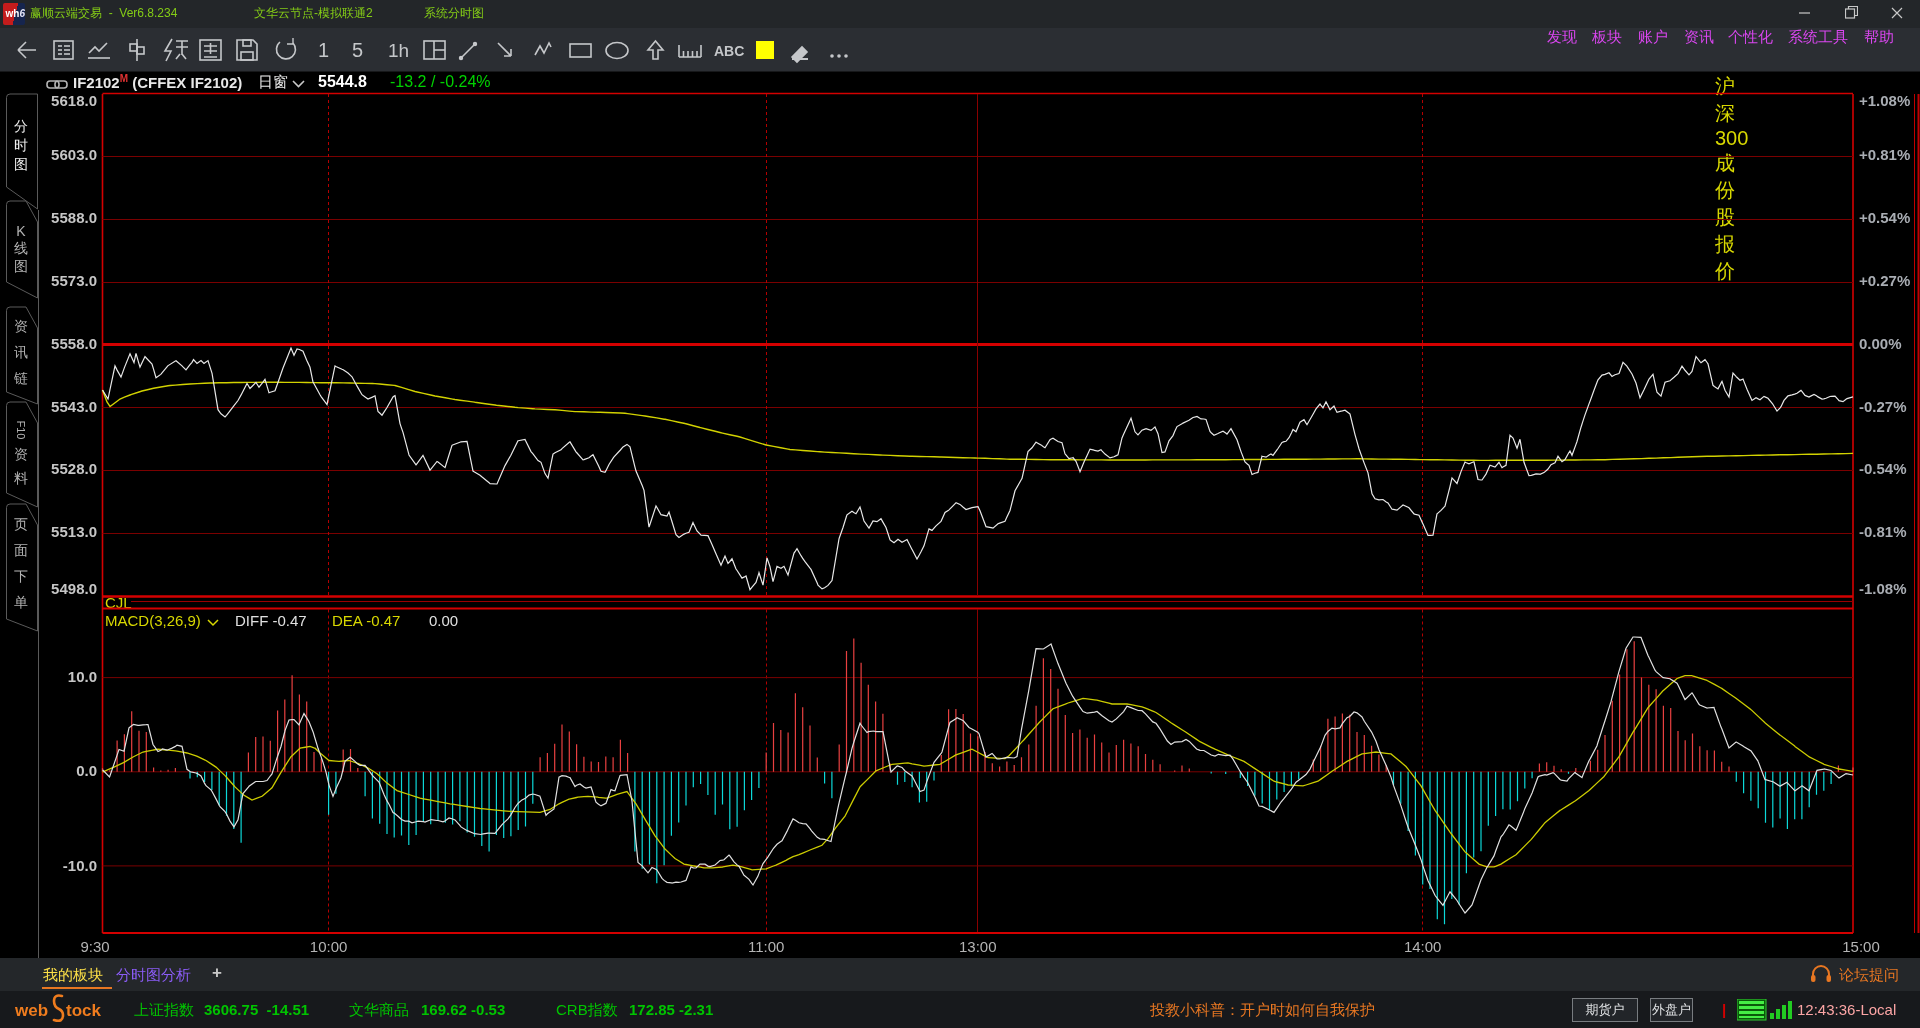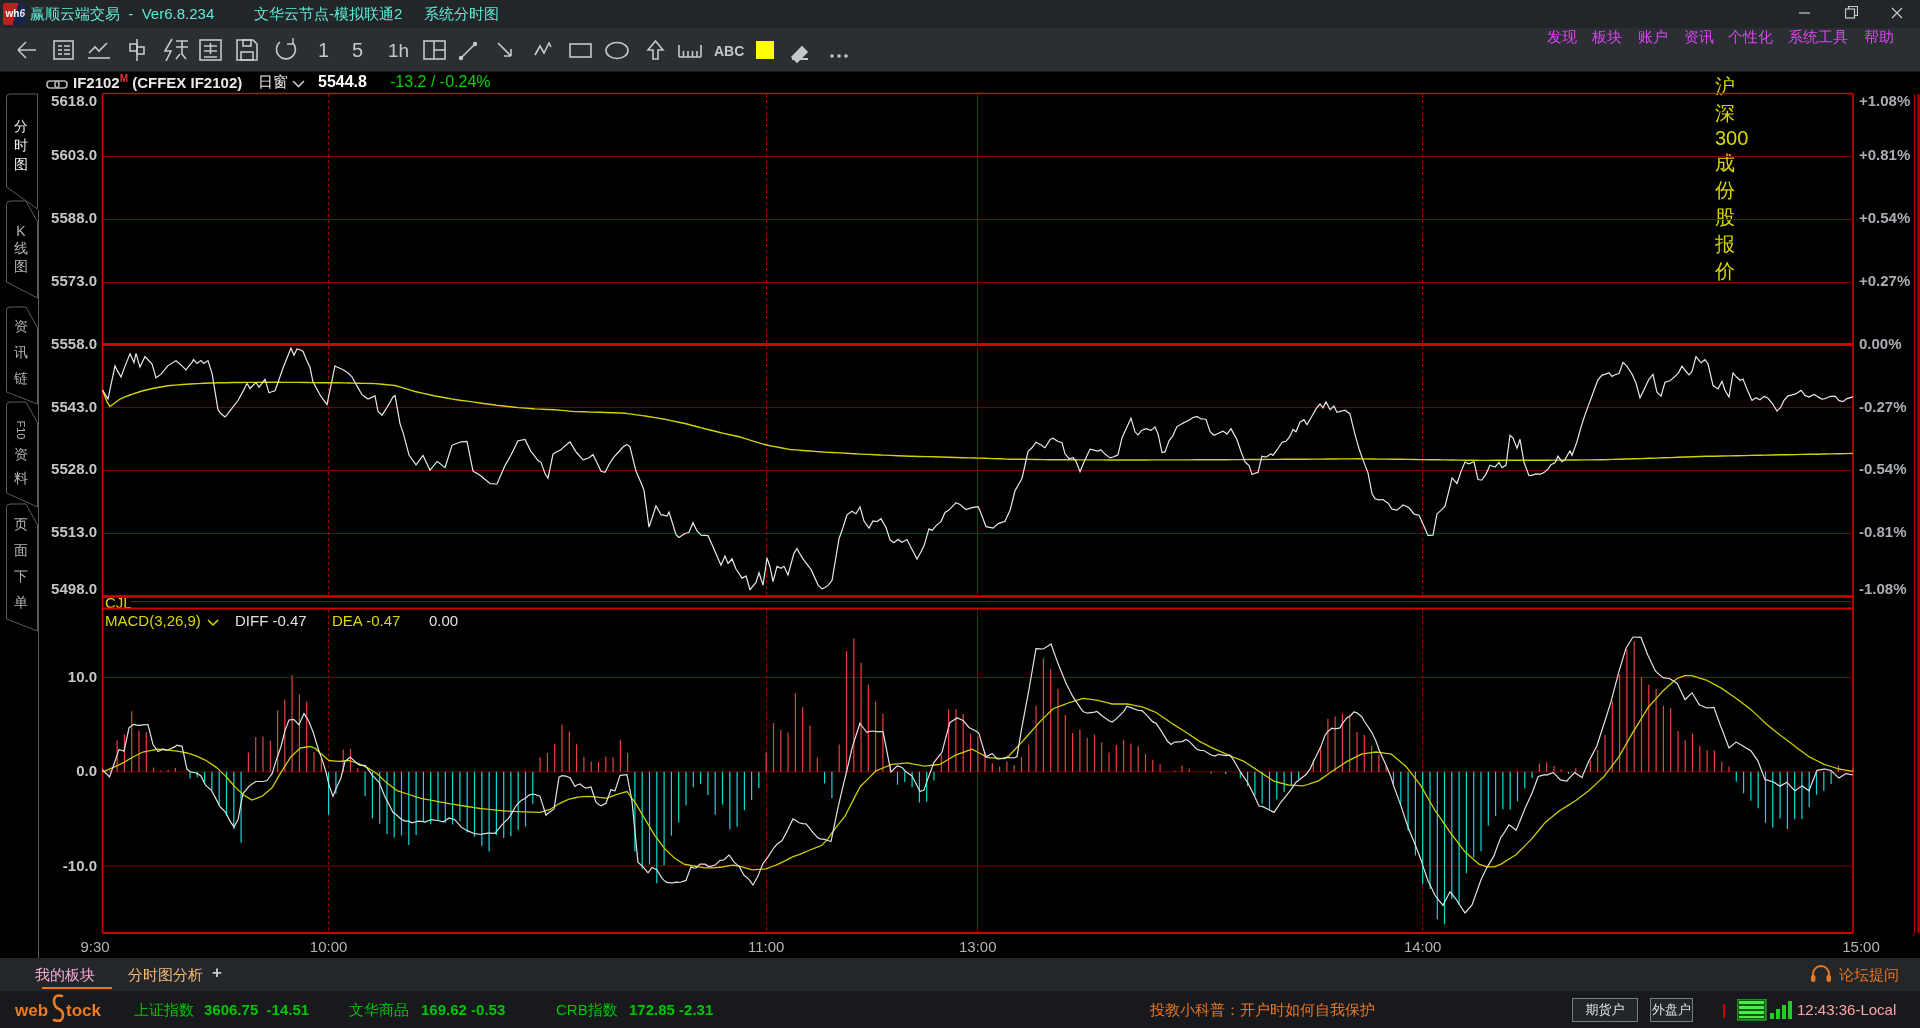--- a/index.html
+++ b/index.html
@@ -1,21 +1,21 @@
 <!DOCTYPE html>
 <html><head>
 <meta charset="utf-8">
 <title>系统分时图</title>
 <style>
 *{margin:0;padding:0;box-sizing:border-box}
 html,body{width:1920px;height:1028px;background:#000;overflow:hidden;
   font-family:"Liberation Sans",sans-serif;-webkit-font-smoothing:antialiased}
 
 #titlebar{position:absolute;left:0;top:0;width:1920px;height:28px;background:#232629;color:#dcdcdc}
-#titlebar .t{position:absolute;top:5px;font-size:15px;color:#5eead4}
+#titlebar .t{position:absolute;top:5px;font-size:12px;color:#84cc16}
 #logo{position:absolute;left:3px;top:3px;width:22px;height:22px;border-radius:2px;
   background:linear-gradient(105deg,#c41c1c 0 55%,#16254e 55% 100%);
   color:#fff;font-weight:bold;font-size:10px;text-align:right;line-height:22px}
 #logo i{font-style:italic;color:#e8e8f8;font-weight:bold}
 .winbtn{position:absolute;top:0;width:46px;height:28px;color:#c8c8c8;text-align:center;line-height:28px;font-size:15px}
 
 #toolbar{position:absolute;left:0;top:28px;width:1920px;height:44px;background:#2b2e33;border-bottom:1px solid #17181a}
 #toolbar svg{position:absolute;top:0;left:0}
 .menu{position:absolute;top:0;font-size:15px;color:#d946ef}
 
@@ -253,23 +253,23 @@
 <path d="M102.5 771.8V768.0M109.8 771.8V770.3M117.1 771.8V740.4M124.4 771.8V734.3M131.7 771.8V711.2M139.0 771.8V730.8M146.3 771.8V731.9M153.6 771.8V767.6M160.8 771.8V770.4M168.1 771.8V769.8M175.4 771.8V768.1M248.4 771.8V752.6M255.7 771.8V737.0M263.0 771.8V736.6M270.3 771.8V740.7M277.6 771.8V710.4M284.8 771.8V699.4M292.1 771.8V675.3M299.4 771.8V694.4M306.7 771.8V701.4M314.0 771.8V752.0M321.3 771.8V758.6M343.2 771.8V749.5M350.5 771.8V748.9M357.8 771.8V768.0M540.1 771.8V757.3M547.4 771.8V752.9M554.7 771.8V743.8M562.0 771.8V724.4M569.3 771.8V731.4M576.6 771.8V744.2M583.9 771.8V756.8M591.2 771.8V761.4M598.5 771.8V762.0M605.8 771.8V756.6M613.1 771.8V757.2M620.4 771.8V739.7M627.6 771.8V753.1M766.2 771.8V752.4M773.5 771.8V723.0M780.8 771.8V730.0M788.1 771.8V732.6M795.4 771.8V693.2M802.7 771.8V707.3M810.0 771.8V725.6M817.3 771.8V757.6M839.2 771.8V744.6M846.5 771.8V651.0M853.8 771.8V638.4M861.1 771.8V662.7M868.3 771.8V684.7M875.6 771.8V701.6M882.9 771.8V713.8M890.2 771.8V763.4M941.3 771.8V754.9M948.6 771.8V709.2M955.9 771.8V709.1M963.2 771.8V714.0M970.5 771.8V733.5M977.8 771.8V736.3M985.0 771.8V751.9M992.3 771.8V763.3M999.6 771.8V766.5M1006.9 771.8V761.6M1014.2 771.8V764.9M1021.5 771.8V757.2M1028.8 771.8V744.4M1036.1 771.8V705.8M1043.4 771.8V658.2M1050.7 771.8V668.9M1058.0 771.8V688.7M1065.3 771.8V715.0M1072.6 771.8V733.1M1079.9 771.8V729.5M1087.2 771.8V737.8M1094.5 771.8V734.6M1101.7 771.8V742.4M1109.0 771.8V752.6M1116.3 771.8V745.1M1123.6 771.8V739.8M1130.9 771.8V743.5M1138.2 771.8V746.2M1145.5 771.8V754.1M1152.8 771.8V759.8M1160.1 771.8V764.3M1174.7 771.8V770.6M1182.0 771.8V765.5M1189.3 771.8V768.6M1313.3 771.8V759.6M1320.6 771.8V745.7M1327.9 771.8V718.7M1335.1 771.8V716.6M1342.4 771.8V713.5M1349.7 771.8V714.8M1357.0 771.8V732.1M1364.3 771.8V735.0M1371.6 771.8V745.7M1378.9 771.8V754.5M1386.2 771.8V765.0M1539.4 771.8V763.6M1546.7 771.8V762.2M1554.0 771.8V765.8M1561.2 771.8V769.3M1575.8 771.8V767.9M1590.4 771.8V760.8M1597.7 771.8V749.8M1605.0 771.8V735.0M1612.3 771.8V700.8M1619.6 771.8V674.5M1626.9 771.8V649.2M1634.2 771.8V641.3M1641.5 771.8V677.5M1648.8 771.8V684.7M1656.1 771.8V689.3M1663.4 771.8V705.7M1670.7 771.8V708.1M1678.0 771.8V730.9M1685.2 771.8V740.2M1692.5 771.8V733.5M1699.8 771.8V746.2M1707.1 771.8V750.2M1714.4 771.8V750.5M1721.7 771.8V761.8M1729.0 771.8V766.6M1838.4 771.8V765.4M1853.0 771.8V767.6" stroke="#e84040" stroke-width="1.2"></path>
 <path d="M190.0 771.8V778.6M197.3 771.8V777.2M204.6 771.8V782.0M211.9 771.8V789.9M219.2 771.8V805.5M226.5 771.8V815.7M233.8 771.8V829.0M241.1 771.8V842.8M328.6 771.8V814.8M335.9 771.8V793.7M365.1 771.8V796.3M372.4 771.8V818.6M379.7 771.8V823.8M387.0 771.8V834.0M394.2 771.8V837.6M401.5 771.8V835.5M408.8 771.8V845.1M416.1 771.8V834.9M423.4 771.8V821.4M430.7 771.8V824.2M438.0 771.8V820.0M445.3 771.8V822.7M452.6 771.8V824.5M459.9 771.8V821.2M467.2 771.8V832.4M474.5 771.8V836.7M481.8 771.8V845.9M489.1 771.8V851.5M496.4 771.8V835.1M503.7 771.8V837.9M510.9 771.8V836.3M518.2 771.8V830.1M525.5 771.8V826.4M532.8 771.8V803.8M634.9 771.8V851.6M642.2 771.8V868.7M649.5 771.8V864.4M656.8 771.8V883.2M664.1 771.8V865.3M671.4 771.8V835.8M678.7 771.8V822.6M686.0 771.8V805.6M693.3 771.8V787.2M700.6 771.8V784.0M707.9 771.8V795.1M715.2 771.8V814.7M722.5 771.8V804.5M729.8 771.8V829.3M737.1 771.8V826.8M744.4 771.8V810.3M751.6 771.8V800.1M758.9 771.8V787.9M824.6 771.8V783.5M831.9 771.8V798.2M897.5 771.8V784.8M904.8 771.8V782.0M912.1 771.8V787.2M919.4 771.8V802.4M926.7 771.8V801.7M934.0 771.8V780.4M1211.2 771.8V773.6M1225.7 771.8V773.9M1240.3 771.8V778.0M1247.6 771.8V785.9M1254.9 771.8V795.8M1262.2 771.8V803.4M1269.5 771.8V809.8M1276.8 771.8V799.6M1284.1 771.8V791.9M1291.4 771.8V786.3M1298.7 771.8V779.2M1393.5 771.8V785.0M1400.8 771.8V803.8M1408.1 771.8V831.0M1415.4 771.8V855.4M1422.7 771.8V884.5M1430.0 771.8V889.0M1437.3 771.8V919.2M1444.5 771.8V924.2M1451.8 771.8V899.1M1459.1 771.8V904.6M1466.4 771.8V873.2M1473.7 771.8V857.4M1481.0 771.8V851.2M1488.3 771.8V825.7M1495.6 771.8V815.9M1502.9 771.8V809.3M1510.2 771.8V809.5M1517.5 771.8V801.3M1524.8 771.8V788.6M1532.1 771.8V778.2M1568.5 771.8V773.7M1736.3 771.8V781.7M1743.6 771.8V793.2M1750.9 771.8V800.8M1758.2 771.8V808.3M1765.5 771.8V822.7M1772.8 771.8V827.6M1780.1 771.8V818.5M1787.4 771.8V829.0M1794.7 771.8V819.2M1801.9 771.8V819.2M1809.2 771.8V807.3M1816.5 771.8V794.7M1823.8 771.8V790.8M1831.1 771.8V784.1" stroke="#0cd8d8" stroke-width="1.2"></path>
 
 <polyline points="102.5,390.0 107.0,402.0 109.8,406.2 110.0,406.5 117.1,401.2 120.0,399.0 124.4,397.2 130.0,395.0 131.7,394.4 139.0,392.0 142.0,391.0 146.3,390.0 153.6,388.3 155.0,388.0 160.8,387.0 168.1,385.8 170.0,385.5 175.4,385.1 182.7,384.5 190.0,384.0 197.3,383.6 204.6,383.3 210.0,383.0 211.9,383.0 219.2,382.8 226.5,382.7 233.8,382.5 235.0,382.5 241.1,382.5 248.4,382.4 255.7,382.4 263.0,382.3 265.0,382.3 270.3,382.3 277.6,382.3 284.8,382.4 292.1,382.4 295.0,382.4 299.4,382.4 306.7,382.5 314.0,382.6 321.3,382.7 325.0,382.7 328.6,382.7 335.9,382.8 343.2,382.9 350.5,383.0 355.0,383.1 357.8,383.2 365.1,383.4 372.4,383.5 375.0,383.6 379.7,384.0 387.0,384.7 394.2,385.4 395.0,385.5 401.5,387.4 408.8,389.6 415.0,391.5 416.1,391.7 423.4,393.4 430.7,395.0 435.0,396.0 438.0,396.5 445.3,397.8 452.6,399.1 455.0,399.5 459.9,400.2 467.2,401.1 474.5,402.1 475.0,402.2 481.8,403.2 489.1,404.2 495.0,405.0 496.4,405.2 503.7,406.0 510.9,406.8 515.0,407.3 518.2,407.6 525.5,408.1 532.8,408.7 535.0,408.9 540.1,409.1 547.4,409.5 554.7,409.8 555.0,409.8 562.0,410.4 569.3,411.1 575.0,411.6 576.6,411.6 583.9,411.8 591.2,412.1 598.5,412.3 600.0,412.3 605.8,412.5 613.1,412.8 620.4,413.0 625.0,413.2 627.6,413.6 634.9,414.6 642.2,415.6 645.0,416.0 649.5,416.7 656.8,417.9 664.1,419.2 665.0,419.3 671.4,420.6 678.7,422.2 685.0,423.5 686.0,423.8 693.3,425.7 700.0,427.5 700.6,427.6 707.9,429.5 715.2,431.3 720.0,432.5 722.5,433.1 729.8,434.7 737.1,436.3 740.0,437.0 744.4,438.4 751.6,440.6 758.9,442.8 766.0,445.0 766.2,445.0 773.5,446.4 780.8,447.8 788.1,449.1 790.0,449.5 795.4,449.9 802.7,450.5 810.0,451.0 817.3,451.6 820.0,451.8 824.6,452.1 831.9,452.5 839.2,452.9 846.5,453.3 850.0,453.5 853.8,453.7 861.1,454.1 868.3,454.4 875.6,454.8 880.0,455.0 882.9,455.1 890.2,455.4 897.5,455.7 904.8,456.0 910.0,456.2 912.1,456.3 919.4,456.5 926.7,456.6 934.0,456.8 940.0,457.0 941.3,457.0 948.6,457.2 955.9,457.5 963.2,457.7 970.5,457.9 975.0,458.0 977.8,458.1 985.0,458.3 992.3,458.6 999.6,458.8 1006.9,459.1 1010.0,459.2 1014.2,459.3 1021.5,459.3 1028.8,459.4 1036.1,459.5 1043.4,459.6 1050.7,459.7 1058.0,459.8 1060.0,459.8 1065.3,459.8 1072.6,459.8 1079.9,459.9 1087.2,459.9 1094.5,459.9 1101.7,459.9 1109.0,460.0 1116.3,460.0 1120.0,460.0 1123.6,460.0 1130.9,460.0 1138.2,460.0 1145.5,460.0 1152.8,459.9 1160.1,459.9 1167.4,459.9 1174.7,459.9 1180.0,459.9 1182.0,459.9 1189.3,459.9 1196.6,459.8 1203.9,459.8 1211.2,459.7 1218.4,459.7 1225.7,459.7 1233.0,459.6 1240.0,459.6 1240.3,459.6 1247.6,459.5 1254.9,459.5 1262.2,459.5 1269.5,459.4 1276.8,459.4 1284.1,459.3 1291.4,459.3 1298.7,459.2 1300.0,459.2 1306.0,459.2 1313.3,459.1 1320.6,459.1 1327.9,459.0 1335.1,459.0 1342.4,458.9 1349.7,458.9 1357.0,458.8 1360.0,458.8 1364.3,458.9 1371.6,459.0 1378.9,459.1 1386.2,459.1 1393.5,459.2 1400.8,459.3 1408.1,459.4 1415.4,459.5 1420.0,459.6 1422.7,459.6 1430.0,459.7 1437.3,459.8 1444.5,459.9 1451.8,460.0 1459.1,460.1 1466.4,460.2 1473.7,460.3 1480.0,460.4 1481.0,460.4 1488.3,460.4 1495.6,460.3 1502.9,460.3 1510.2,460.3 1517.5,460.3 1524.8,460.3 1532.1,460.2 1539.4,460.2 1540.0,460.2 1546.7,460.2 1554.0,460.1 1561.2,460.1 1568.5,460.0 1575.8,460.0 1583.1,459.9 1590.4,459.9 1597.7,459.8 1600.0,459.8 1605.0,459.7 1612.3,459.4 1619.6,459.2 1626.9,459.0 1634.2,458.8 1641.5,458.6 1648.8,458.3 1650.0,458.3 1656.1,458.1 1663.4,457.8 1670.7,457.6 1678.0,457.3 1685.2,457.0 1692.5,456.8 1699.8,456.5 1700.0,456.5 1707.1,456.3 1714.4,456.2 1721.7,456.0 1729.0,455.9 1736.3,455.7 1743.6,455.6 1750.9,455.4 1758.2,455.2 1760.0,455.2 1765.5,455.1 1772.8,455.0 1780.1,454.8 1787.4,454.7 1794.7,454.6 1801.9,454.4 1809.2,454.3 1815.0,454.2 1816.5,454.2 1823.8,454.0 1831.1,453.9 1838.4,453.7 1845.7,453.6 1853.0,453.4" fill="none" stroke="#d2d200" stroke-width="1.4"></polyline>
 <polyline points="102.5,390.0 108.0,399.0 109.8,390.3 115.0,365.9 117.1,370.1 121.0,377.1 124.4,367.6 130.0,353.7 131.7,357.6 134.0,362.7 136.0,353.4 139.0,363.8 140.0,367.1 145.0,356.6 146.3,358.0 152.0,364.0 153.6,369.4 156.0,377.7 160.8,374.4 161.0,374.2 168.0,365.7 168.1,365.6 175.4,361.0 176.0,360.8 182.0,365.9 182.7,366.7 186.0,369.9 190.0,364.6 192.0,362.3 193.5,359.6 197.0,363.4 197.3,363.2 201.0,360.6 204.0,363.5 204.6,363.0 208.0,360.6 211.9,372.9 212.0,373.2 218.0,409.7 219.2,411.3 221.0,413.8 225.0,417.0 226.5,415.3 230.0,410.8 233.8,405.9 238.0,400.5 241.1,394.9 247.0,383.4 248.4,385.7 250.0,388.5 255.7,382.7 256.0,382.4 259.0,387.2 263.0,382.2 265.0,379.4 269.0,392.8 270.3,392.3 275.0,390.7 277.6,383.5 283.0,368.0 284.8,363.5 291.0,348.0 292.1,350.7 294.0,355.3 297.0,348.9 299.4,349.5 303.0,351.2 306.7,360.2 310.0,367.3 313.0,382.1 314.0,383.8 320.0,394.8 321.3,396.8 327.0,404.6 328.6,396.6 335.0,365.9 335.9,366.5 342.0,369.3 343.2,369.8 348.0,373.0 350.5,375.4 352.0,376.8 356.0,384.2 357.8,387.4 362.0,394.7 365.1,396.9 368.0,399.1 372.4,397.1 375.0,395.8 378.0,411.5 379.7,413.0 382.0,415.2 387.0,407.5 393.0,396.9 394.2,396.0 395.0,395.6 400.0,423.6 401.5,428.1 403.0,432.4 408.8,454.2 409.0,455.0 416.0,464.9 416.1,464.8 423.0,455.4 423.4,456.2 430.0,470.1 430.7,469.4 437.0,461.5 438.0,462.1 445.0,467.6 445.3,466.7 452.0,445.3 452.6,445.0 459.9,442.2 461.0,441.8 467.0,441.3 467.2,442.3 473.0,471.1 474.5,472.1 480.0,475.2 481.8,476.8 489.1,482.7 490.0,483.6 496.4,484.0 497.0,484.0 503.7,468.4 505.0,465.6 510.9,455.2 511.0,455.0 518.0,440.8 518.2,440.7 525.0,439.4 525.5,440.6 531.0,451.6 532.8,453.7 538.0,460.6 540.1,461.8 541.0,462.3 545.0,473.6 547.4,477.2 548.0,478.2 553.0,454.1 554.7,453.0 555.0,452.8 561.0,449.8 562.0,448.6 569.3,442.3 570.0,441.9 576.0,451.8 576.6,452.5 583.0,459.9 583.9,459.6 589.0,457.7 591.2,456.0 593.0,454.7 598.5,465.7 601.0,471.3 605.0,472.4 605.8,470.9 609.0,464.5 613.1,458.1 614.0,456.9 619.0,451.5 620.4,450.0 623.0,446.9 627.0,444.4 627.6,444.9 630.0,446.9 634.9,466.8 636.0,471.1 642.2,485.6 644.0,490.3 649.0,527.1 649.5,525.7 656.0,505.9 656.8,507.2 661.0,514.7 664.1,515.4 667.0,516.0 669.0,512.1 671.4,519.7 676.0,534.7 678.7,537.2 679.0,537.5 684.0,534.1 686.0,533.3 689.0,532.3 693.0,522.5 693.3,523.2 697.0,530.9 700.6,534.7 701.0,535.1 707.9,535.7 708.0,535.7 712.0,544.4 715.2,551.9 721.0,565.3 722.5,561.7 725.0,556.1 728.0,563.5 729.8,561.5 732.0,558.8 736.0,569.0 737.1,570.5 742.0,578.1 744.4,576.9 746.0,576.0 750.0,589.7 751.6,587.7 756.0,582.5 758.9,573.1 759.0,572.7 763.0,585.1 766.2,563.3 767.0,557.9 770.0,566.7 773.0,581.6 773.5,579.8 777.0,566.4 780.8,568.2 781.0,568.3 784.0,566.3 788.0,575.0 788.1,574.6 794.0,553.1 795.4,551.1 797.0,548.7 801.0,555.7 802.7,558.3 805.0,561.7 810.0,568.2 811.0,569.4 817.3,583.3 818.0,585.1 822.0,588.9 824.6,587.7 828.0,585.4 831.9,580.6 832.0,580.5 839.0,538.8 839.2,538.2 843.0,527.5 846.5,516.3 847.0,514.8 852.0,511.2 853.8,512.4 856.0,513.7 860.0,507.0 861.1,510.7 864.0,521.1 868.3,527.2 869.0,528.1 873.0,521.0 875.6,521.4 877.0,521.7 881.0,518.7 882.9,522.1 886.0,527.5 890.0,539.8 890.2,540.0 894.0,542.8 897.5,539.7 898.0,539.2 902.0,542.2 904.8,540.7 907.0,539.5 912.0,549.4 912.1,549.6 917.0,559.0 919.4,554.8 921.0,551.8 924.0,545.8 926.7,536.6 929.0,528.9 932.0,530.4 934.0,528.1 936.0,525.8 941.0,521.4 941.3,520.7 945.0,512.5 948.6,510.2 949.0,509.9 955.9,502.8 956.0,502.7 960.0,504.4 963.2,507.3 966.0,509.5 970.5,508.1 972.0,507.7 977.8,506.7 978.0,506.6 980.0,510.7 985.0,524.0 986.0,526.7 992.3,527.9 993.0,528.1 998.0,523.8 999.6,523.1 1005.0,521.2 1006.9,517.1 1010.0,510.5 1014.2,494.0 1015.0,490.8 1021.5,479.2 1022.0,478.4 1028.0,451.5 1028.8,450.8 1032.0,447.8 1036.0,442.2 1036.1,442.3 1041.0,444.9 1043.4,446.8 1045.0,447.7 1050.0,439.7 1050.7,439.3 1053.0,438.2 1058.0,441.5 1062.0,442.7 1065.0,453.8 1065.3,454.2 1069.0,458.7 1072.6,457.8 1073.0,457.6 1076.0,461.4 1079.9,471.4 1080.0,471.7 1084.0,462.0 1087.2,455.3 1090.0,449.1 1094.0,450.2 1094.5,450.3 1098.0,451.1 1101.0,449.8 1101.7,450.6 1105.0,454.1 1109.0,457.1 1110.0,457.9 1114.0,456.7 1116.3,455.6 1118.0,454.8 1122.0,437.9 1123.6,434.2 1130.9,418.4 1131.0,418.2 1135.0,431.8 1138.0,434.8 1138.2,434.6 1142.0,430.2 1145.5,428.9 1146.0,428.7 1151.0,430.3 1152.8,428.9 1155.0,427.0 1158.0,433.7 1160.1,443.4 1162.0,452.5 1165.0,451.9 1167.4,445.4 1169.0,440.8 1173.0,435.6 1174.7,431.6 1177.0,426.6 1182.0,423.7 1183.0,423.1 1189.0,420.2 1189.3,420.0 1193.0,417.5 1196.6,416.6 1197.0,416.5 1201.0,418.9 1203.9,419.0 1206.0,419.4 1210.0,431.5 1211.2,432.7 1214.0,435.2 1218.0,433.5 1218.4,433.3 1223.0,431.2 1225.7,433.1 1227.0,434.2 1231.0,428.7 1233.0,432.4 1237.0,439.8 1240.3,449.5 1241.0,451.6 1245.0,461.9 1247.6,464.2 1249.0,465.3 1252.0,474.5 1254.9,473.2 1258.0,472.4 1262.0,456.2 1262.2,456.3 1266.0,457.2 1269.5,454.8 1271.0,453.9 1273.0,455.4 1276.8,450.2 1278.0,448.5 1282.0,442.5 1284.1,441.7 1286.0,441.3 1289.0,437.7 1291.4,432.9 1293.0,429.5 1296.0,431.7 1298.7,425.2 1300.0,422.2 1304.0,419.7 1306.0,423.1 1307.0,424.7 1311.0,417.8 1313.3,413.7 1316.0,408.9 1320.0,404.0 1320.6,404.8 1323.0,407.8 1326.0,401.8 1327.9,405.5 1330.0,409.7 1334.0,406.0 1335.1,408.4 1337.0,412.4 1341.0,411.2 1342.4,410.9 1345.0,410.2 1349.7,413.7 1350.0,414.0 1355.0,434.6 1357.0,441.7 1359.0,448.7 1364.0,462.6 1364.3,463.4 1368.0,472.9 1371.6,491.7 1372.0,493.8 1375.0,498.8 1378.9,499.9 1379.0,499.9 1383.0,499.5 1386.2,501.9 1388.0,502.9 1392.0,509.2 1393.5,509.3 1397.0,510.1 1400.8,506.9 1403.0,505.0 1408.1,507.3 1409.0,507.8 1414.0,513.9 1415.4,514.4 1419.0,515.2 1422.7,523.4 1423.0,524.1 1428.0,535.4 1430.0,535.4 1433.0,535.1 1437.0,513.9 1437.3,513.6 1441.0,510.4 1444.5,506.6 1445.0,506.1 1450.0,486.6 1451.8,478.8 1452.0,477.9 1457.0,483.5 1459.1,477.2 1461.0,471.6 1465.0,462.0 1466.4,462.7 1469.0,463.8 1473.7,461.8 1474.0,461.8 1478.0,479.5 1481.0,480.0 1482.0,480.0 1486.0,474.1 1488.3,469.0 1490.0,465.3 1495.0,467.1 1495.6,466.4 1499.0,462.3 1502.0,467.7 1502.9,467.0 1506.0,465.3 1510.0,435.2 1510.2,435.4 1513.0,438.0 1517.0,448.3 1517.5,446.7 1520.0,439.3 1524.0,462.3 1524.8,464.5 1529.0,475.6 1531.0,475.5 1532.1,475.1 1536.0,473.9 1539.4,474.2 1540.0,474.3 1544.0,472.6 1546.7,470.2 1548.0,469.0 1551.0,464.7 1554.0,463.2 1555.0,462.8 1558.0,456.3 1561.2,460.7 1562.0,461.7 1565.0,459.5 1568.5,453.3 1570.0,450.9 1572.0,455.3 1575.8,444.9 1577.0,441.5 1581.0,427.2 1583.1,420.6 1585.0,414.9 1589.0,403.9 1590.4,400.2 1594.0,390.2 1597.7,380.6 1598.0,379.9 1602.0,375.1 1605.0,374.4 1609.0,372.8 1612.0,376.4 1612.3,376.2 1615.0,374.8 1619.0,373.6 1619.6,372.0 1623.0,362.3 1626.9,366.2 1627.0,366.3 1632.0,374.0 1634.2,379.1 1636.0,383.0 1640.0,397.8 1641.5,394.7 1644.0,389.8 1648.8,379.6 1649.0,379.2 1653.0,374.3 1656.1,388.3 1657.0,392.3 1661.0,396.2 1663.4,387.8 1665.0,382.3 1670.0,380.7 1670.7,380.1 1674.0,377.3 1678.0,373.6 1682.0,366.1 1685.0,370.3 1685.2,370.5 1689.0,374.8 1692.0,371.5 1692.5,369.6 1696.0,356.5 1699.8,361.4 1701.0,362.8 1705.0,359.7 1707.1,362.5 1708.0,363.8 1713.0,385.3 1714.4,386.5 1718.0,388.9 1721.7,381.9 1722.0,381.4 1725.0,390.3 1729.0,397.0 1733.0,373.0 1736.0,376.4 1736.3,376.7 1740.0,380.2 1743.0,379.1 1743.6,380.6 1747.0,389.3 1750.9,398.0 1752.0,400.4 1756.0,397.8 1758.2,398.9 1760.0,399.7 1764.0,396.4 1765.5,397.1 1768.0,398.3 1772.8,404.2 1773.0,404.5 1777.0,411.1 1780.1,407.8 1781.0,406.7 1784.0,400.4 1787.4,396.5 1788.0,395.9 1792.0,394.9 1794.7,394.1 1797.0,393.3 1801.0,390.4 1801.9,391.4 1805.0,395.4 1809.0,397.0 1809.2,396.9 1814.0,394.4 1816.5,395.8 1818.0,396.9 1822.0,399.1 1823.8,398.9 1826.0,398.3 1830.0,396.5 1831.1,396.3 1835.0,396.2 1838.4,399.9 1839.0,400.6 1843.0,401.7 1845.7,399.5 1847.0,398.6 1853.0,396.9" fill="none" stroke="#e8e8e8" stroke-width="1.2"></polyline>
 <polyline points="102.5,771.8 103.0,771.8 109.8,768.9 114.0,767.1 117.1,765.6 124.0,762.4 124.4,762.1 131.7,757.8 133.5,756.7 139.0,754.0 143.0,752.0 146.3,751.4 153.0,750.1 153.6,750.0 158.0,749.2 160.8,749.5 167.0,750.1 168.1,750.2 175.4,750.9 177.0,751.1 182.7,752.1 187.0,753.0 190.0,753.9 196.0,755.8 197.3,756.4 204.6,759.8 206.0,760.5 211.9,764.4 216.0,767.1 219.2,770.1 225.0,775.6 226.5,777.3 233.8,785.5 235.0,786.9 241.1,792.6 244.0,795.3 248.4,797.9 252.0,800.1 255.7,798.7 262.0,796.3 263.0,795.4 270.3,789.3 272.0,787.8 277.6,778.1 281.0,772.3 284.8,766.4 291.0,756.7 292.1,755.7 299.4,748.8 300.0,748.2 306.7,747.0 310.0,746.4 314.0,747.9 315.0,748.2 320.0,753.0 321.3,754.0 328.6,760.2 329.0,760.5 335.9,761.1 339.0,761.4 343.2,761.0 349.0,760.5 350.5,761.0 357.8,763.3 358.0,763.3 365.1,766.7 368.0,768.0 372.4,770.8 377.0,773.7 379.7,776.2 387.0,783.1 394.2,788.5 397.0,790.6 401.5,792.1 408.8,794.5 416.1,796.9 420.0,798.2 423.4,798.8 430.7,800.2 438.0,801.6 445.3,802.9 450.0,803.8 452.6,804.2 459.9,805.4 467.2,806.5 474.5,807.7 480.0,808.5 481.8,808.7 489.1,809.4 496.4,810.1 503.7,810.8 510.0,811.4 510.9,811.4 518.2,811.6 525.5,811.9 532.8,812.1 540.0,812.3 540.1,812.3 547.4,810.2 550.0,809.5 554.7,806.5 559.0,803.8 562.0,802.4 569.0,799.1 569.3,799.1 576.6,797.5 578.0,797.2 583.9,796.7 588.0,796.3 591.2,796.6 598.0,797.2 598.5,797.3 605.8,798.1 607.0,798.2 613.1,795.9 617.0,794.4 620.4,793.4 627.0,791.6 627.6,792.4 634.9,802.3 636.0,803.8 642.2,814.3 646.0,820.8 649.5,826.6 655.0,835.9 656.8,838.2 664.1,847.9 665.0,849.0 671.4,855.1 675.0,858.5 678.7,860.8 684.0,864.1 686.0,864.5 693.3,865.9 694.0,866.0 700.6,867.2 704.0,867.9 707.9,867.9 713.0,867.9 715.2,867.7 722.5,867.0 723.0,866.9 729.8,865.7 733.0,865.1 737.1,865.9 742.0,866.9 744.4,867.6 751.6,869.7 752.0,869.8 758.9,869.3 766.0,868.8 766.2,868.8 773.5,866.0 776.0,865.1 780.8,862.8 786.0,860.3 788.1,859.2 793.0,856.6 795.4,855.8 799.0,854.7 802.7,853.1 810.0,850.0 817.3,847.1 822.0,845.3 824.6,842.4 828.0,838.7 831.9,833.2 836.0,827.4 839.2,823.4 845.0,816.1 846.5,813.2 853.8,798.9 860.0,786.9 861.1,785.8 868.3,778.6 875.6,771.3 876.0,770.9 882.9,768.0 890.2,765.0 892.0,764.3 897.5,763.8 904.8,763.2 908.0,762.9 912.1,763.8 919.4,765.2 924.0,766.1 926.7,765.8 934.0,765.0 940.0,764.3 941.3,763.5 948.6,759.2 955.9,754.9 956.0,754.8 963.2,752.3 970.5,749.7 972.0,749.2 977.8,752.3 985.0,756.1 988.0,757.7 992.3,757.9 999.6,758.3 1005.0,758.6 1006.9,757.3 1009.0,755.8 1014.2,750.2 1021.5,742.4 1024.0,739.8 1028.8,734.3 1036.1,726.1 1039.0,722.8 1043.4,718.4 1050.7,711.0 1053.0,708.7 1058.0,706.8 1065.3,704.1 1068.0,703.0 1072.6,701.6 1079.9,699.3 1083.0,698.3 1087.2,698.9 1094.5,699.9 1097.0,700.2 1101.7,701.4 1109.0,703.2 1112.0,704.0 1116.3,704.0 1123.6,704.0 1127.0,704.0 1130.9,704.7 1138.2,706.1 1142.0,706.8 1145.5,708.2 1152.8,711.2 1156.0,712.5 1160.1,715.3 1167.4,720.3 1171.0,722.8 1174.7,725.1 1182.0,729.7 1186.0,732.2 1189.3,734.5 1196.6,739.4 1200.0,741.7 1203.9,743.6 1211.2,747.3 1215.0,749.2 1218.4,750.7 1225.7,753.9 1230.0,755.8 1233.0,757.0 1240.3,759.9 1244.0,761.4 1247.6,763.8 1254.9,768.6 1259.0,771.3 1262.2,773.4 1269.5,778.3 1274.0,781.2 1276.8,782.0 1284.1,783.9 1288.0,785.0 1291.4,785.2 1298.7,785.7 1303.0,785.9 1306.0,785.0 1313.3,782.7 1318.0,781.2 1320.6,779.4 1327.9,774.2 1332.0,771.3 1335.1,769.3 1342.4,764.5 1347.0,761.4 1349.7,760.1 1357.0,756.4 1362.0,753.9 1364.3,753.6 1371.6,752.6 1376.0,752.0 1378.9,752.4 1386.2,753.3 1391.0,753.9 1393.5,756.0 1400.8,762.1 1406.0,766.5 1408.1,769.2 1415.4,778.7 1421.0,785.9 1422.7,788.9 1430.0,801.7 1435.0,810.4 1437.3,813.7 1444.5,824.1 1450.0,832.1 1451.8,834.5 1459.1,844.1 1465.0,851.9 1466.4,853.1 1473.7,859.5 1479.0,864.1 1481.0,864.8 1487.0,866.9 1488.3,866.9 1494.0,866.9 1495.6,866.3 1501.0,864.1 1502.9,862.9 1510.2,858.3 1516.0,854.7 1517.5,853.2 1524.8,845.9 1531.0,839.6 1532.1,838.3 1539.4,829.5 1545.0,822.7 1546.7,821.3 1554.0,815.3 1560.0,810.4 1561.2,809.7 1568.5,805.1 1575.0,801.0 1575.8,800.4 1583.1,795.0 1589.0,790.6 1590.4,789.3 1597.7,782.4 1604.0,776.5 1605.0,775.2 1612.3,765.6 1619.0,756.7 1619.6,755.7 1626.9,742.9 1633.0,732.2 1634.2,730.3 1641.5,718.4 1648.0,707.7 1648.8,706.8 1656.1,698.6 1663.0,690.8 1663.4,690.4 1670.7,684.1 1677.0,678.5 1678.0,678.2 1685.0,675.7 1685.2,675.7 1692.0,675.7 1692.5,675.9 1699.8,678.2 1707.0,680.4 1707.1,680.5 1714.4,684.4 1721.0,688.0 1721.7,688.4 1729.0,693.5 1736.0,698.3 1736.3,698.6 1743.6,704.1 1750.9,709.6 1751.0,709.6 1758.2,716.4 1765.0,722.8 1765.5,723.2 1772.8,729.2 1780.0,735.1 1780.1,735.1 1787.4,740.6 1794.7,746.1 1795.0,746.4 1801.9,751.5 1809.0,756.7 1809.2,756.8 1816.5,760.5 1823.8,764.2 1824.0,764.3 1831.1,766.5 1838.4,768.8 1839.0,769.0 1845.7,770.1 1853.0,771.3" fill="none" stroke="#cccc00" stroke-width="1.3"></polyline>
 <polyline points="102.5,770.5 103.0,770.3 109.5,776.9 109.8,776.2 117.1,755.1 119.0,749.4 124.0,751.2 124.4,749.5 129.0,727.9 131.7,725.8 133.5,724.4 138.0,725.4 139.0,725.4 143.0,724.8 146.3,724.7 148.0,724.6 153.0,744.5 153.6,745.4 158.0,751.6 160.8,750.2 162.5,748.9 167.0,750.2 168.1,749.7 172.0,748.1 175.4,746.4 177.0,745.1 182.0,746.3 182.7,749.4 187.0,769.3 190.0,771.5 191.0,771.9 196.0,773.0 197.3,773.6 201.0,776.0 204.6,783.4 206.0,785.7 211.0,789.9 211.9,791.3 216.0,798.9 219.2,805.3 220.0,806.7 225.0,811.6 226.5,814.0 230.0,821.1 233.8,826.6 234.0,826.9 238.0,819.9 241.1,803.2 243.0,793.5 248.4,787.1 249.0,786.3 255.0,781.9 255.7,781.5 262.0,781.5 263.0,781.5 267.0,780.5 270.3,776.0 272.0,773.9 277.0,757.9 277.6,756.3 281.0,746.5 284.8,731.5 285.0,730.6 289.0,720.0 292.1,719.7 294.0,719.6 299.0,724.8 299.4,723.8 304.0,713.6 306.7,717.9 309.0,721.8 313.0,731.7 314.0,735.0 318.0,748.3 321.3,757.4 323.0,762.4 326.0,772.1 328.6,783.4 329.0,785.1 333.0,796.4 335.9,789.0 337.0,786.5 341.0,777.7 343.2,768.9 345.0,761.3 350.0,757.3 350.5,757.6 355.0,761.4 357.8,764.1 360.0,765.3 365.0,765.3 365.1,765.4 369.0,770.7 372.4,775.4 374.0,777.1 379.0,782.2 379.7,783.7 384.0,794.5 387.0,800.9 389.0,804.3 393.0,812.6 394.2,813.1 398.0,816.2 401.5,819.5 405.0,821.1 408.8,821.2 412.0,822.8 416.1,821.8 418.0,821.1 423.4,821.6 425.0,822.0 430.7,819.8 431.0,819.7 437.0,820.5 438.0,820.5 443.0,821.9 445.3,820.7 449.0,818.0 452.6,819.0 455.0,819.9 459.9,825.4 461.0,826.9 467.2,830.7 468.0,830.9 474.0,833.5 474.5,833.7 481.0,834.5 481.8,834.2 488.0,833.1 489.1,833.1 495.0,833.3 496.4,831.6 501.0,825.8 503.7,822.8 508.0,818.9 510.9,814.9 515.0,807.5 518.2,803.2 522.0,799.9 525.5,798.2 529.0,795.1 532.8,794.0 535.0,794.5 540.0,796.3 540.1,796.7 546.0,815.3 547.4,813.8 554.0,808.9 554.7,804.7 559.0,777.1 562.0,775.7 566.0,776.1 569.3,777.5 570.0,777.6 575.0,786.5 576.6,785.3 580.0,784.0 583.9,787.0 586.0,788.0 591.0,786.9 591.2,787.5 596.0,802.2 598.5,804.2 601.0,805.9 605.8,803.4 606.0,803.3 611.0,789.6 613.1,790.3 615.0,790.8 620.0,775.6 620.4,775.4 627.0,774.7 627.6,778.0 632.0,801.2 634.9,830.9 638.0,862.4 642.2,865.9 643.0,866.8 648.0,872.9 649.5,870.9 652.0,867.4 656.8,869.8 657.0,870.0 662.0,878.4 664.1,880.4 667.0,882.3 671.4,882.8 672.0,883.1 676.0,882.1 678.7,882.4 681.0,882.0 686.0,880.4 691.0,866.9 693.3,867.9 696.0,868.0 700.0,864.1 700.6,864.0 705.0,864.2 707.9,866.1 710.0,866.6 715.0,865.1 715.2,864.8 720.0,860.5 722.5,860.2 724.0,859.7 729.0,855.0 729.8,855.9 734.0,861.8 737.1,864.9 739.0,866.2 744.0,875.3 744.4,875.5 749.0,879.4 751.6,883.2 753.0,885.0 758.0,876.1 758.9,873.6 763.0,863.6 766.2,859.3 768.0,856.8 773.0,849.0 773.5,848.3 777.0,844.3 780.8,841.6 782.0,840.8 787.0,831.4 788.1,828.9 793.0,818.9 795.4,820.3 799.0,822.8 802.7,823.7 806.0,823.9 810.0,828.6 812.0,831.5 817.3,837.3 820.0,838.8 824.6,839.3 826.0,840.0 831.0,841.5 831.9,837.2 838.0,807.7 839.2,802.3 845.0,777.9 846.5,772.0 852.0,748.4 853.8,742.3 860.0,723.2 861.1,725.0 867.0,732.5 868.3,731.7 874.0,731.0 875.6,731.7 882.9,731.5 883.0,731.6 890.2,768.1 891.0,772.0 897.0,766.0 897.5,765.9 902.0,767.4 904.8,770.7 912.0,775.9 912.1,776.0 919.4,790.2 920.0,791.5 924.0,790.1 926.7,781.9 934.0,762.4 941.3,753.1 942.0,752.0 948.6,727.1 950.0,722.4 955.9,718.7 957.0,717.7 963.0,720.4 963.2,720.7 969.0,727.5 970.5,728.2 977.8,732.3 979.0,733.7 985.0,754.0 986.0,757.0 992.0,753.4 992.3,753.7 997.0,758.8 999.6,759.0 1006.9,757.3 1014.2,758.0 1017.0,756.5 1021.5,729.3 1028.8,690.3 1036.0,648.7 1036.1,648.7 1043.4,649.0 1050.7,644.2 1051.0,644.0 1058.0,663.6 1065.3,681.5 1066.0,683.3 1072.6,696.2 1079.9,707.1 1083.0,711.5 1087.2,713.2 1094.5,712.2 1097.0,711.5 1101.7,715.5 1109.0,720.7 1112.0,722.1 1116.3,718.9 1123.6,711.6 1127.0,706.3 1130.9,707.6 1138.2,710.5 1142.0,710.7 1145.5,713.9 1152.8,721.9 1156.0,723.3 1160.1,729.1 1167.4,741.0 1171.0,744.5 1174.7,742.1 1182.0,741.6 1186.0,739.4 1189.3,741.4 1196.6,749.0 1200.0,750.3 1203.9,750.5 1211.2,755.0 1215.0,756.1 1218.4,754.3 1225.7,755.6 1230.0,755.2 1233.0,759.1 1240.3,771.7 1244.0,777.4 1247.6,782.5 1254.9,797.0 1259.0,806.0 1262.2,806.4 1269.5,810.0 1274.0,812.4 1276.8,808.3 1281.0,802.0 1284.1,798.4 1291.4,789.2 1296.0,782.2 1298.7,780.2 1306.0,774.6 1310.0,769.1 1313.3,762.1 1320.6,747.1 1325.0,735.4 1327.9,731.5 1332.0,728.1 1335.1,728.8 1340.0,727.9 1342.4,723.7 1347.0,717.7 1349.7,716.5 1354.0,712.0 1357.0,712.9 1362.0,717.0 1364.3,721.3 1371.6,732.1 1376.0,741.2 1378.9,749.5 1386.2,765.6 1391.0,777.1 1393.5,785.4 1400.8,805.4 1406.0,821.3 1408.1,827.3 1415.4,845.3 1421.0,859.7 1422.7,865.4 1428.0,880.8 1430.0,884.7 1435.0,895.3 1437.3,898.4 1443.0,905.3 1444.5,902.2 1450.0,891.8 1451.8,894.0 1457.0,900.5 1459.1,904.0 1465.0,913.1 1466.4,911.5 1472.0,904.9 1473.7,900.2 1481.0,879.8 1487.0,867.2 1488.3,865.3 1494.0,855.9 1495.6,851.2 1501.0,836.8 1502.9,834.7 1509.0,824.9 1510.2,825.5 1516.0,830.3 1517.5,827.1 1523.0,813.6 1524.8,808.7 1532.1,793.0 1538.0,777.0 1539.4,776.1 1545.0,774.6 1546.7,775.0 1553.0,772.7 1554.0,773.2 1560.0,779.4 1561.2,780.1 1567.0,781.1 1568.5,778.9 1575.0,772.3 1575.8,773.2 1582.0,777.6 1583.1,774.6 1589.0,760.7 1590.4,758.4 1597.0,745.7 1597.7,743.2 1604.0,723.7 1605.0,720.7 1611.0,701.7 1612.3,696.6 1619.0,671.3 1619.6,669.4 1626.0,648.3 1626.9,646.8 1633.0,637.0 1634.2,637.0 1641.0,637.4 1641.5,638.7 1648.0,655.4 1648.8,657.1 1655.0,670.2 1656.1,671.6 1663.0,677.7 1663.4,677.6 1670.0,678.7 1670.7,679.3 1677.0,683.3 1678.0,685.0 1685.0,699.6 1685.2,699.5 1692.0,692.8 1692.5,693.5 1699.0,704.3 1699.8,705.0 1707.0,708.1 1707.1,708.0 1714.0,707.4 1714.4,708.7 1721.0,727.1 1721.7,728.6 1729.0,747.9 1736.0,742.1 1736.3,742.1 1743.0,746.0 1743.6,746.5 1750.9,750.8 1751.0,750.8 1758.0,761.1 1758.2,761.7 1765.0,779.6 1765.5,779.6 1772.8,781.7 1773.0,781.8 1780.0,786.2 1780.1,786.1 1787.0,782.3 1787.4,782.8 1794.7,790.6 1795.0,790.8 1801.9,785.9 1802.0,785.8 1809.0,790.7 1809.2,790.2 1816.5,771.5 1817.0,770.4 1823.8,769.1 1824.0,769.0 1831.0,770.5 1831.1,770.6 1838.4,777.6 1839.0,778.0 1845.7,773.8 1846.0,773.7 1853.0,775.0" fill="none" stroke="#e0e0e0" stroke-width="1.2"></polyline>
 </svg>
 
 <div id="btabs">
-  <div class="bt" style="left:35px;color:#f9a8d4">我的板块</div>
+  <div class="bt" style="left:43px;color:#fde047">我的板块</div>
   <div style="position:absolute;left:42px;top:29px;width:70px;height:2px;background:#e87722"></div>
-  <div class="bt" style="left:128px;color:#fdba74">分时图分析</div>
+  <div class="bt" style="left:116px;color:#8b5cf6">分时图分析</div>
   <div class="bt" style="left:212px;color:#c8c8c8;font-weight:bold;font-size:17px;top:5px">+</div>
   <svg width="22" height="20" viewBox="0 0 22 20" style="position:absolute;left:1810px;top:6px">
     <path d="M3 12 v-2 a8 8 0 0 1 16 0 v2" fill="none" stroke="#e87722" stroke-width="2"></path>
     <rect x="1" y="11" width="4.5" height="7" rx="2" fill="#e87722"></rect>
     <rect x="16.5" y="11" width="4.5" height="7" rx="2" fill="#e87722"></rect>
   </svg>
   <div class="bt" style="left:1839px;color:#e87722">论坛提问</div>
 </div>
 
 <div id="status">

